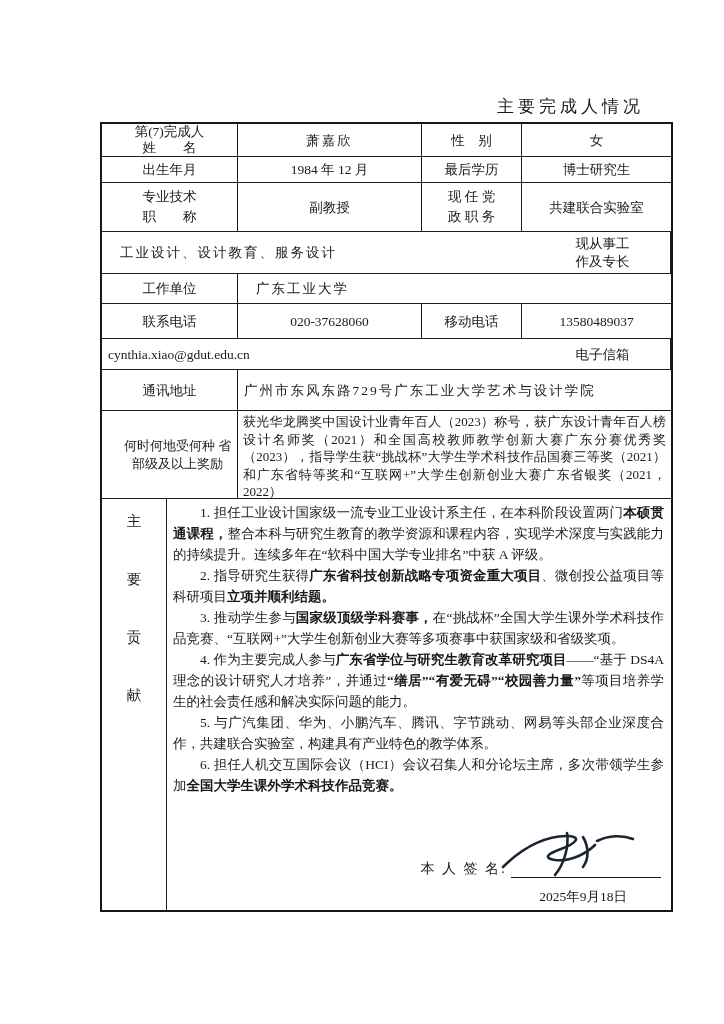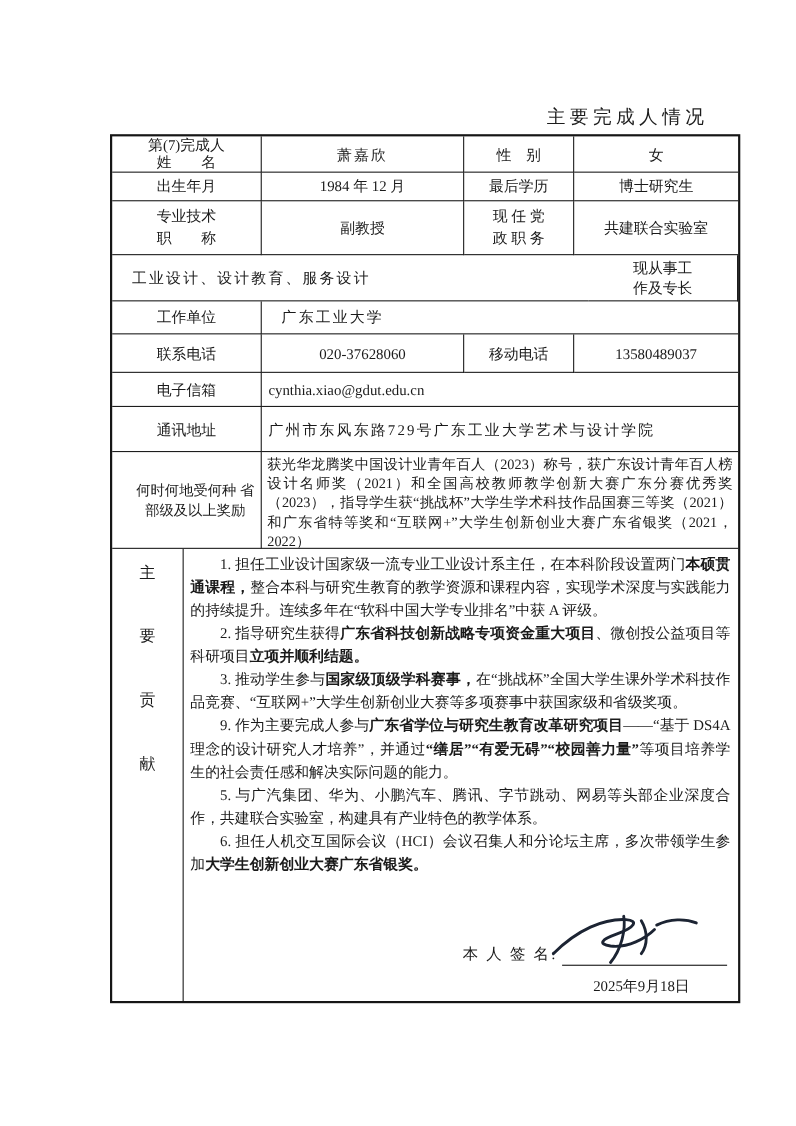--- a/index.html
+++ b/index.html
@@ -142,22 +142,22 @@
     </div>
 
     <div class="row" style="height:35px">
       <div class="cell w1">联系电话</div>
       <div class="cell w2">020-37628060</div>
       <div class="cell w3">移动电话</div>
       <div class="cell w4 last">13580489037</div>
     </div>
 
     <div class="row" style="height:31px">
+      <div class="cell w4 last left-sm">cynthia.xiao@gdut.edu.cn</div>
       <div class="cell w1">电子信箱</div>
-      <div class="cell w4 last left-sm">cynthia.xiao@gdut.edu.cn</div>
     </div>
 
     <div class="row" style="height:41px">
       <div class="cell w1">通讯地址</div>
       <div class="cell w4 last left-sm ls2">广州市东风东路729号广东工业大学艺术与设计学院</div>
     </div>
 
     <div class="row" style="height:88px">
       <div class="cell w1 col awards-label">
         <div>何时何地受何种 省</div>
@@ -171,23 +171,23 @@
           <div>主</div>
           <div>要</div>
           <div>贡</div>
           <div>献</div>
         </div>
       <div class="cell w4 last contrib-cell">
         <div class="contrib-text">
             <p><span>1. 担任工业设计国家级一流专业工业设计系主任，在本科阶段设置两门</span><span class="b">本硕贯通课程，</span><span>整合本科与研究生教育的教学资源和课程内容，实现学术深度与实践能力的持续提升。连续多年在“软科中国大学专业排名”中获 A 评级。</span></p>
             <p><span>2. 指导研究生获得</span><span class="b">广东省科技创新战略专项资金重大项目</span><span>、微创投公益项目等科研项目</span><span class="b">立项并顺利结题。</span></p>
             <p><span>3. 推动学生参与</span><span class="b">国家级顶级学科赛事，</span><span>在“挑战杯”全国大学生课外学术科技作品竞赛、“互联网+”大学生创新创业大赛等多项赛事中获国家级和省级奖项。</span></p>
-            <p><span>9. 作为主要完成人参与</span><span class="b">广东省学位与研究生教育改革研究项目</span><span>——“基于 DS4A 理念的设计研究人才培养”，并通过</span><span class="b">“缮居”“有爱无碍”“校园善力量”</span><span>等项目培养学生的社会责任感和解决实际问题的能力。</span></p>
+            <p><span>4. 作为主要完成人参与</span><span class="b">广东省学位与研究生教育改革研究项目</span><span>——“基于 DS4A 理念的设计研究人才培养”，并通过</span><span class="b">“缮居”“有爱无碍”“校园善力量”</span><span>等项目培养学生的社会责任感和解决实际问题的能力。</span></p>
             <p><span>5. 与广汽集团、华为、小鹏汽车、腾讯、字节跳动、网易等头部企业深度合作，共建联合实验室，构建具有产业特色的教学体系。</span></p>
-            <p><span>6. 担任人机交互国际会议（HCI）会议召集人和分论坛主席，多次带领学生参加</span><span class="b">大学生创新创业大赛广东省银奖。</span></p>
+            <p><span>6. 担任人机交互国际会议（HCI）会议召集人和分论坛主席，多次带领学生参加</span><span class="b">全国大学生课外学术科技作品竞赛。</span></p>
           </div>
 
         <div class="sig-row">
           <span class="sig-label">本 人 签 名:</span>
           <span class="sig-underline">
             <svg class="scribble" viewBox="0 0 142 54">
               <g fill="none" stroke="#1c2433" stroke-width="2.6" stroke-linecap="round">
                 <path d="M6 40 C 28 18, 52 8, 72 9 C 84 10, 80 16, 64 22 C 50 27, 46 31, 58 33 C 74 35, 90 26, 98 18"></path>
                 <path d="M70 6 C 72 18, 68 36, 58 48"></path>
                 <path d="M86 10 C 92 20, 92 32, 86 40"></path>

